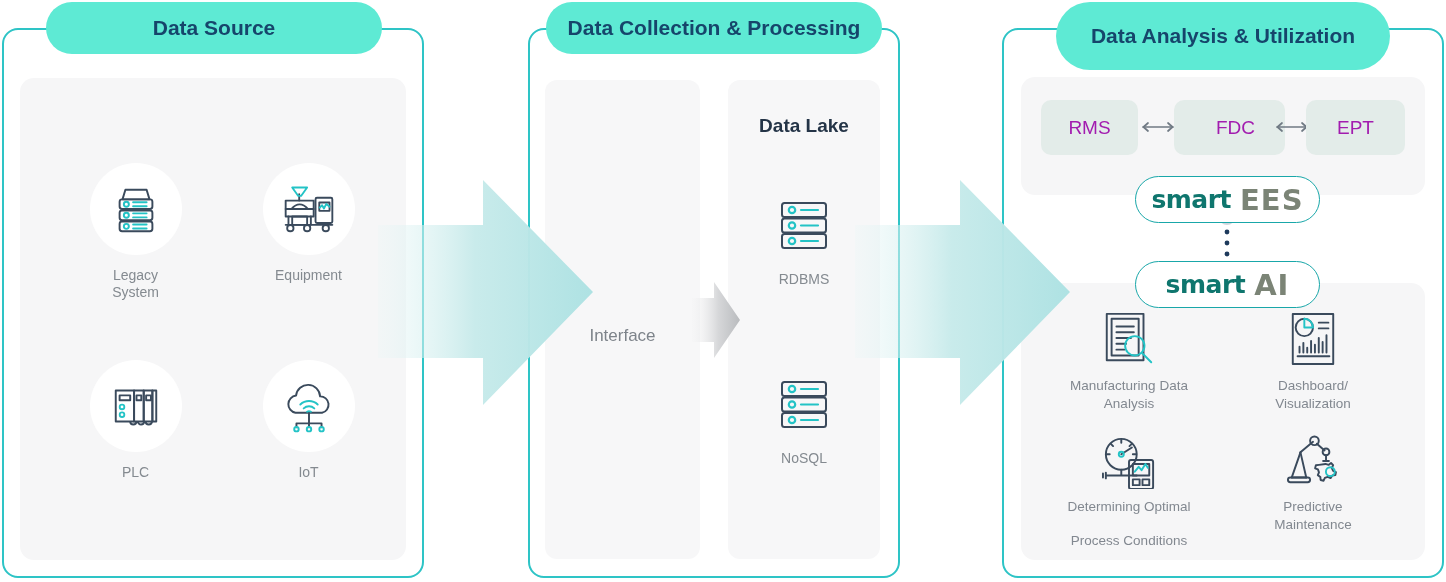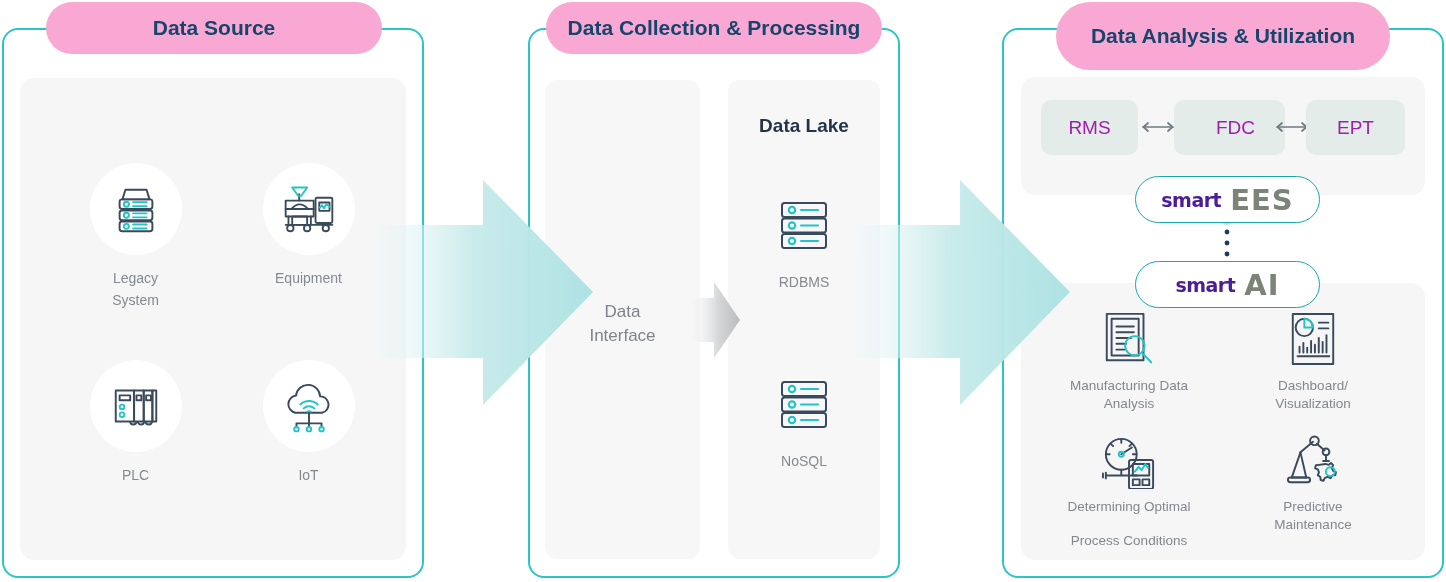--- a/index.html
+++ b/index.html
@@ -11,62 +11,62 @@
     position:relative;
   }
   #stage{position:absolute;left:0;top:0;width:1446px;height:582px;}
 
   
   .panel{position:absolute;box-sizing:border-box;border:2px solid #2ec4c6;border-radius:16px;}
   .panel.solid{background:#ffffff;}
 
   .panel-title{
     position:absolute;
-    background:#f9a8d4;
+    background:#5eead4;
     border-radius:999px;
     color:#16456b;
     font-weight:bold;
     display:flex;align-items:center;justify-content:center;
     white-space:nowrap;
     z-index:6;
   }
 
   
   .card{position:absolute;background:#f6f6f7;border-radius:14px;box-sizing:border-box;}
   .subcard{position:absolute;background:#f7f7f8;border-radius:12px;box-sizing:border-box;}
 
   
   .icontile{position:absolute;display:flex;flex-direction:column;align-items:center;}
   .iconcircle{
     width:92px;height:92px;border-radius:50%;background:#ffffff;
     display:flex;align-items:center;justify-content:center;
   }
   .icon-nobg{display:flex;align-items:center;justify-content:center;}
   .icon-label{
-    margin-top:12px;color:#848a90;font-size:14px;line-height:22px;text-align:center;
+    margin-top:12px;color:#848a90;font-size:14px;line-height:17px;text-align:center;
   }
 
   
   .bigarrow{position:absolute;z-index:1;}
 
   
   .tagbox{
     position:absolute;background:#e3ece9;border-radius:10px;
     display:flex;align-items:center;justify-content:center;
     color:#a21caf;font-size:19px;
   }
   .dbl-arrow{position:absolute;display:flex;align-items:center;justify-content:center;}
 
   .pill-logo{
     position:absolute;background:#ffffff;border:1.6px solid #19a7a9;border-radius:999px;
     display:flex;align-items:center;justify-content:center;gap:9px;
     z-index:5;
   }
   .logo-smart{
-    color:#4c1d95;font-size:19px;letter-spacing:-.5px;
+    color:#0f766e;font-size:25px;letter-spacing:-.5px;
     font-family:"DejaVu Sans", sans-serif;font-weight:600;
   }
   .logo-mark{
     color:#7b8476;font-size:29px;font-weight:bold;letter-spacing:1px;
     font-family:"DejaVu Sans", sans-serif;
   }
 
   .dotline{position:absolute;z-index:4;}
 
   .small-title{
@@ -202,21 +202,20 @@
       </svg>
     </div>
     <div class="icon-label">IoT</div>
   </div>
 
   <div class="panel" style="left:528px;top:28px;width:372px;height:550px;"></div>
 
   <div class="panel-title" style="left:546px;top:2px;width:336px;height:52px;font-size:21px;">Data Collection &amp; Processing</div>
 
   <div class="subcard" style="left:545px;top:80px;width:155px;height:479px;">
-    <div class="di-label" style="top:220px;">Data</div>
     <div class="di-label" style="top:244px;">Interface</div>
   </div>
 
   <svg style="position:absolute;left:692px;top:282px;z-index:3;" width="50" height="76" viewBox="0 0 50 76">
     <defs>
       <linearGradient id="gradGray" x1="0" y1="0" x2="1" y2="0">
         <stop offset="0%" stop-color="#f2f2f3" stop-opacity="0.2"></stop>
         <stop offset="55%" stop-color="#d6d7d9" stop-opacity="1"></stop>
         <stop offset="100%" stop-color="#b9bbbe" stop-opacity="1"></stop>
       </linearGradient>

